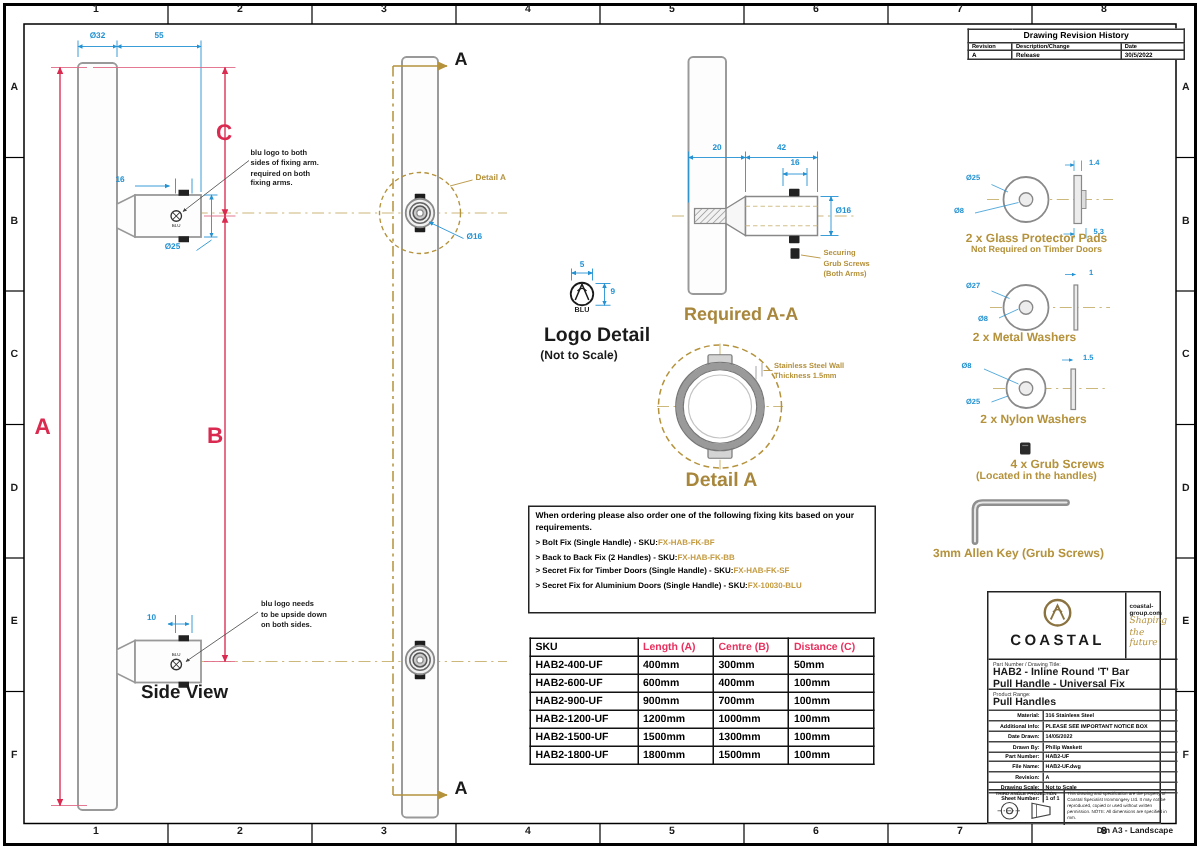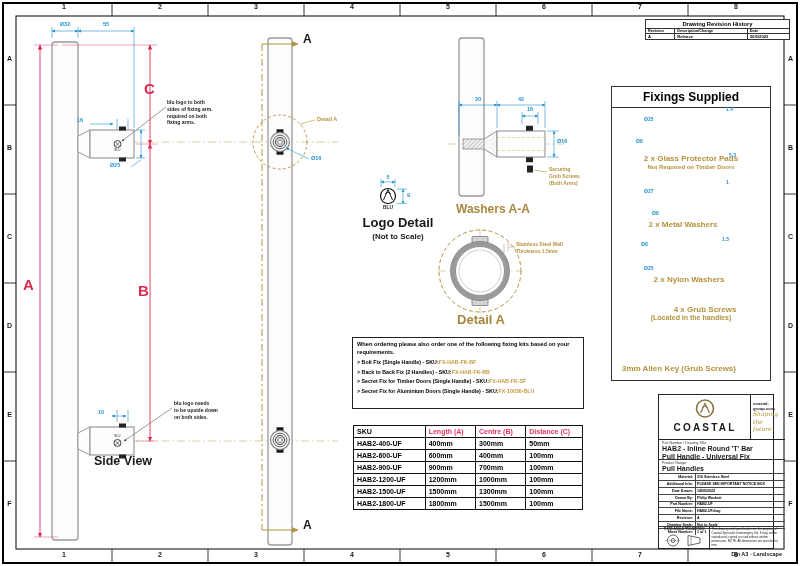--- a/index.html
+++ b/index.html
@@ -337,38 +337,35 @@
 
   <div class="t b" style="left:303px;top:32px;width:16px;font-size:12px;">A</div>
   <div class="t b" style="left:303px;top:518px;width:16px;font-size:12px;">A</div>
   <div class="t b gold" style="left:317px;top:116px;width:42px;font-size:5.5px;">Detail A</div>
   <div class="t b blue" style="left:311px;top:155px;width:26px;font-size:5.5px;">Ø16</div>
 
   <div class="t b c blue" style="left:383px;top:174px;width:10px;font-size:5.5px;">5</div>
   <div class="t b blue" style="left:407px;top:192px;width:10px;font-size:5.5px;">9</div>
   <div class="t b c" style="left:379px;top:205px;width:18px;font-size:4.8px;">BLU</div>
   <div class="t b c" style="left:352px;top:215px;width:92px;font-size:13px;">Logo Detail</div>
-  <div class="t b c" style="left:352px;top:232px;width:92px;font-size:8px;">(Not to Scale)</div>
+  <div class="t b c" style="left:340px;top:232px;width:92px;font-size:8px;">(Not to Scale)</div>
 
   <div class="t b c blue" style="left:464px;top:96px;width:28px;font-size:5.5px;">20</div>
   <div class="t b c blue" style="left:507px;top:96px;width:28px;font-size:5.5px;">42</div>
   <div class="t b c blue" style="left:521px;top:106px;width:18px;font-size:5.5px;">16</div>
   <div class="t b blue" style="left:557px;top:138px;width:24px;font-size:5.5px;">Ø16</div>
   <div class="t b pre gold" style="left:549px;top:166px;width:48px;font-size:5px;line-height:1.35;">Securing
 Grub Screws
 (Both Arms)</div>
-  <div class="t b gold2" style="left:456px;top:202px;width:90px;font-size:12px;">Washers A-A</div>
+  <div class="t b gold2" style="left:456px;top:202px;width:90px;font-size:12px;">Required A-A</div>
 
   <div class="t b pre gold" style="left:516px;top:241px;width:64px;font-size:5px;line-height:1.35;">Stainless Steel Wall
 Thickness 1.5mm</div>
   <div class="t b c gold2" style="left:452px;top:312px;width:58px;font-size:13px;">Detail A</div>
 
-  <div id="fixbox">
-    <div class="ft">Fixings Supplied</div>
-  </div>
   <div class="t b blue" style="left:644px;top:116px;width:20px;font-size:5px;">Ø25</div>
   <div class="t b blue" style="left:636px;top:138px;width:16px;font-size:5px;">Ø8</div>
   <div class="t b blue" style="left:726px;top:106px;width:18px;font-size:5px;">1.4</div>
   <div class="t b blue" style="left:729px;top:152px;width:18px;font-size:5px;">5.3</div>
   <div class="t b c gold" style="left:613px;top:154px;width:156px;font-size:8px;">2 x Glass Protector Pads</div>
   <div class="t b c gold" style="left:613px;top:164px;width:156px;font-size:6px;">Not Required on Timber Doors</div>
   <div class="t b blue" style="left:644px;top:188px;width:20px;font-size:5px;">Ø27</div>
   <div class="t b blue" style="left:652px;top:210px;width:16px;font-size:5px;">Ø8</div>
   <div class="t b blue" style="left:726px;top:179px;width:12px;font-size:5px;">1</div>
   <div class="t b c gold" style="left:613px;top:220px;width:140px;font-size:8px;">2 x Metal Washers</div>

